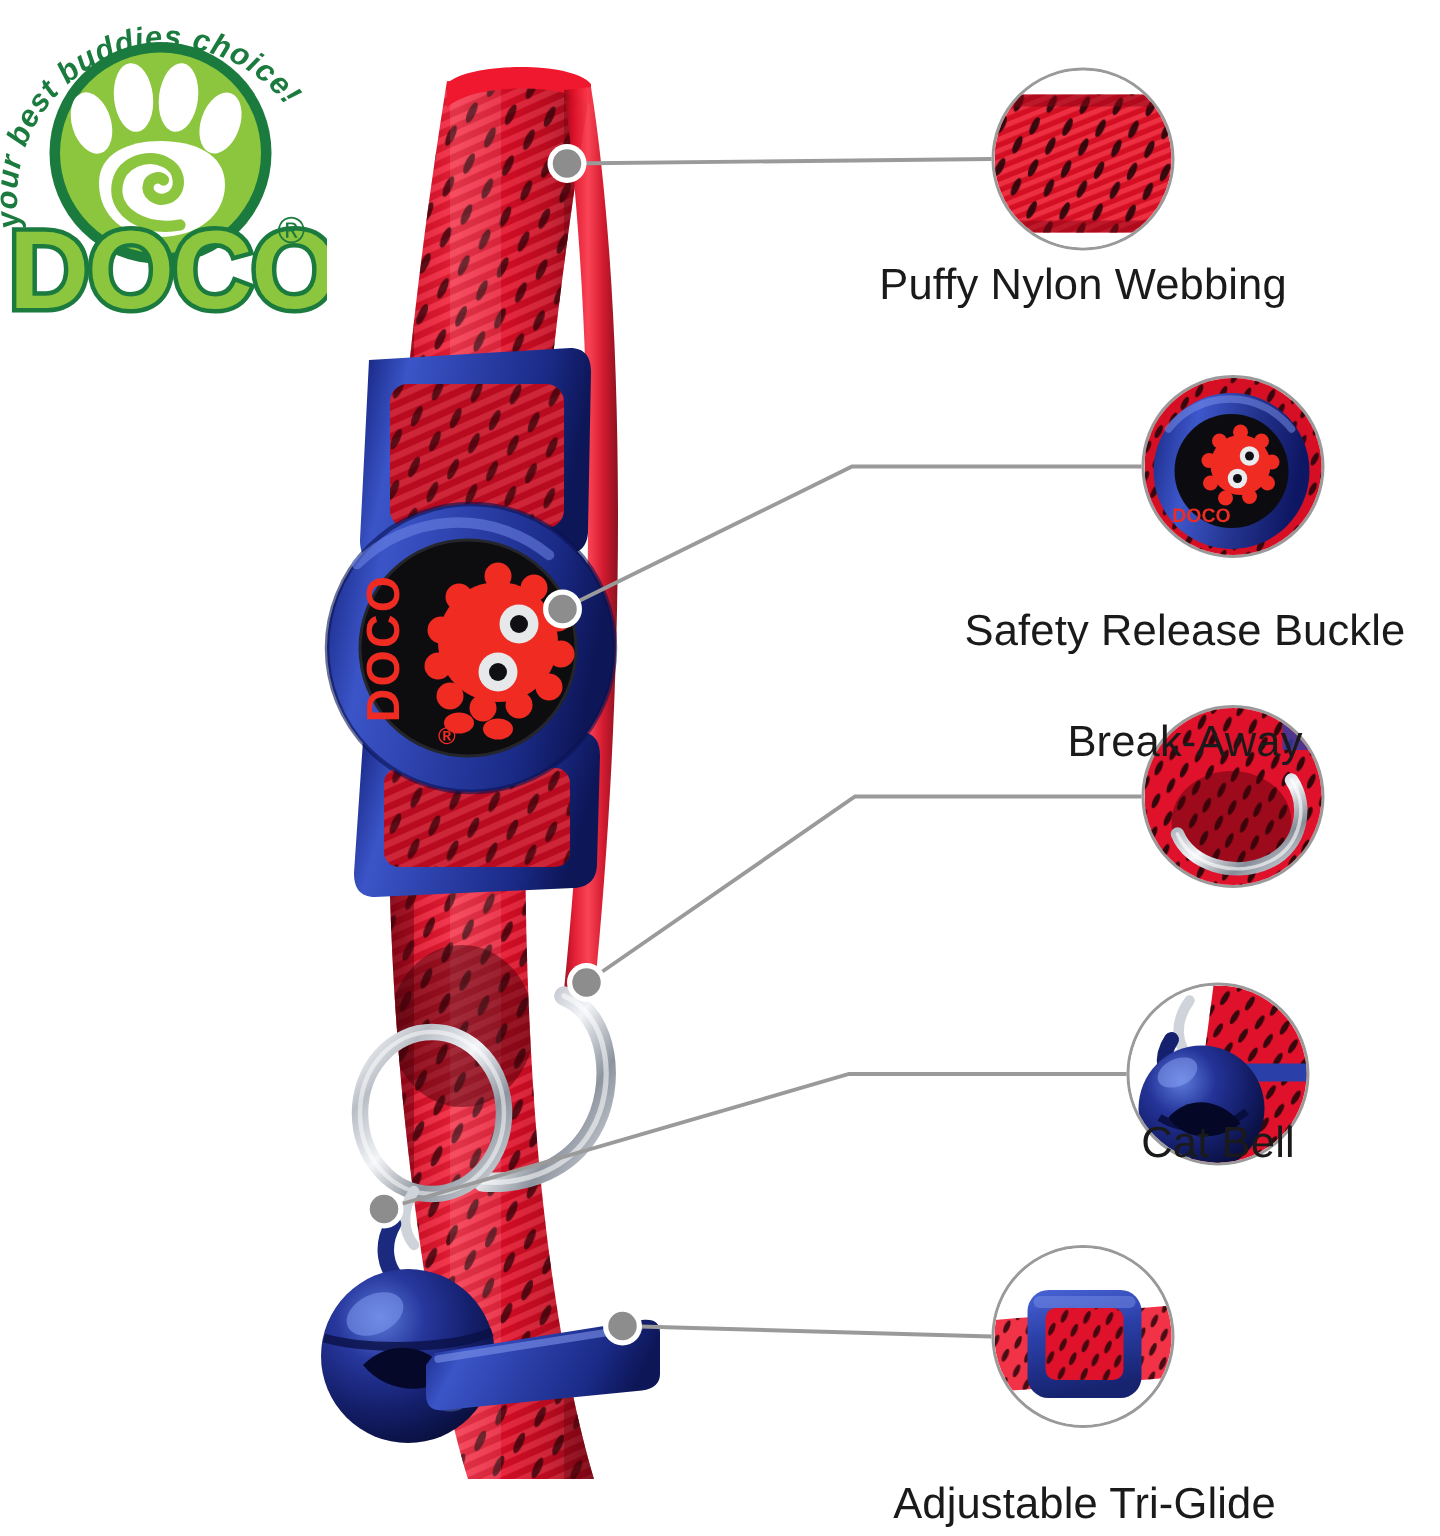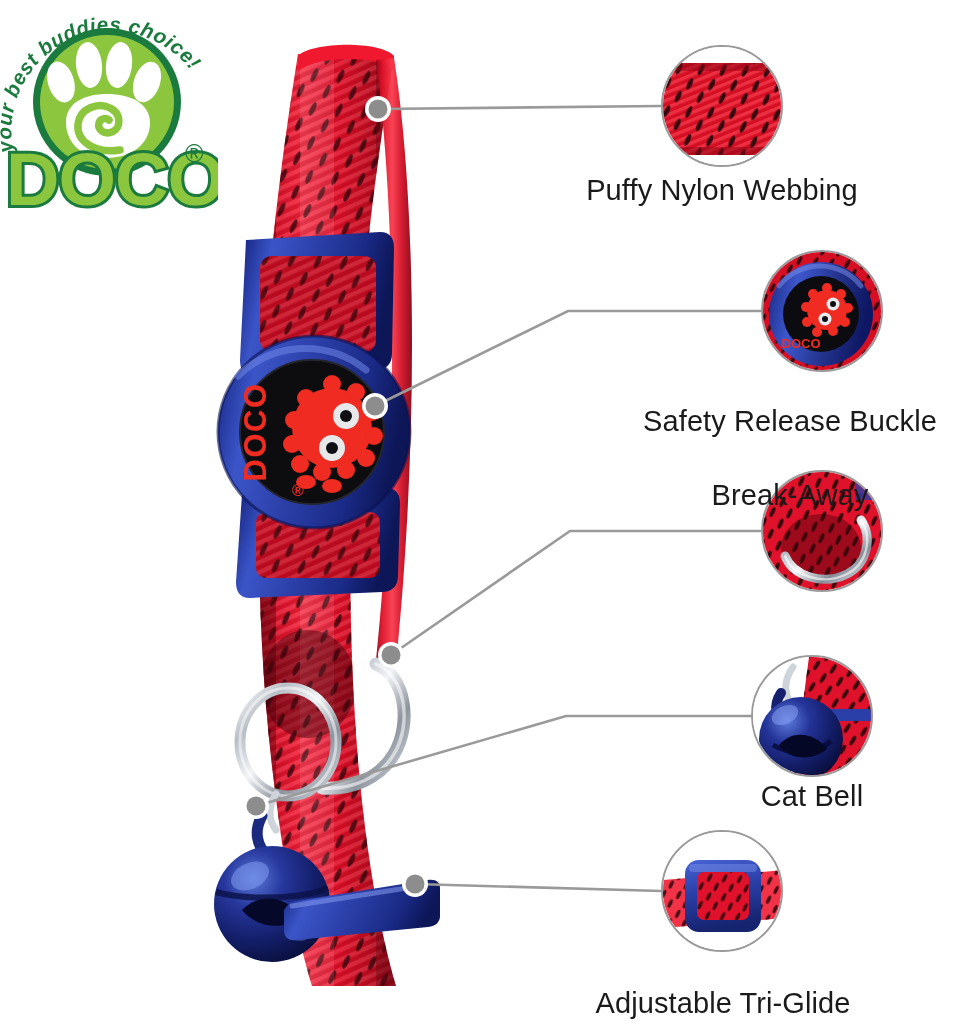--- a/index.html
+++ b/index.html
@@ -481,20 +481,20 @@
   </div>
 
   <div class="feature-label" style="left:563px; top:172px; width:318px;">Puffy Nylon Webbing</div>
 
   <div class="feature-label" style="left:625px; top:366px; width:330px;">
     <div>Safety Release Buckle</div>
     <div>Break-Away</div>
   </div>
 
 
-  <div class="feature-label" style="left:700px; top:778px; width:224px;">Cat Bell</div>
+  <div class="feature-label" style="left:700px; top:744px; width:224px;">Cat Bell</div>
 
   <div class="feature-label" style="left:555px; top:948px; width:336px;">
     <div>Adjustable Tri-Glide</div>
     
   </div>
 
 </div>
 
 </body></html>

